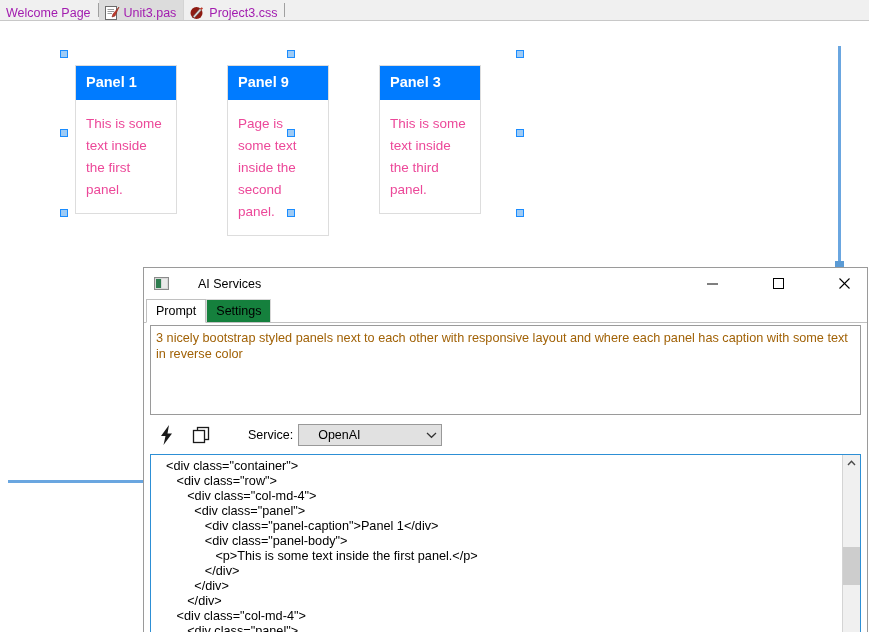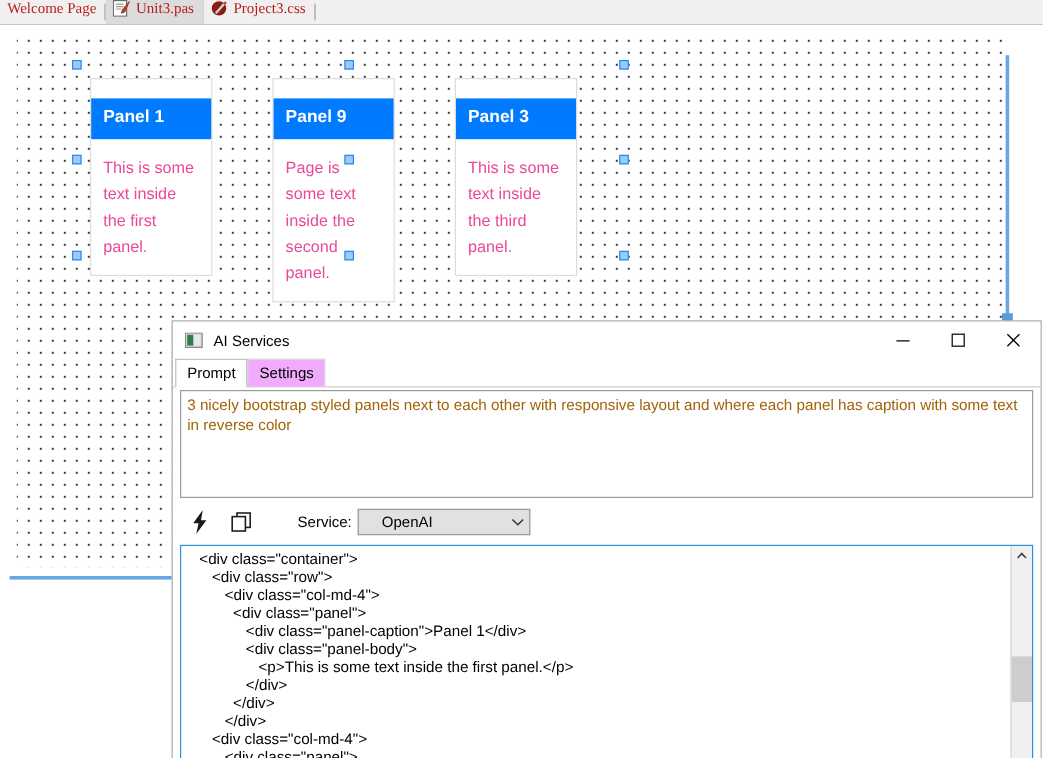--- a/index.html
+++ b/index.html
@@ -22,30 +22,29 @@
     left: 0; top: 0;
     width: 869px; height: 21px;
     background: #f0f0f0;
     border-bottom: 1px solid #c8c8c8;
     display: flex;
     align-items: stretch;
     box-sizing: border-box;
   }
   .ide-tab {
     display: flex;
-    align-items: flex-start;
+    align-items: flex-end;
     gap: 4px;
     padding: 0 7px 0 6px;
     font-size: 12.5px;
-    color: #b91c1c;
+    color: #a21caf;
     background: #f0f0f0;
     border-right: 1px solid #d4d4d4;
     cursor: default;
     white-space: nowrap;
-    font-family: Liberation Serif, serif;
   }
   .ide-tab.active {
     background: #dcdcdc;
   }
   .ide-tab.plain { border-right: none; }
   .tab-after-rule {
     width: 1px;
     background: #a0a0a0;
     margin: 3px 0;
   }
@@ -102,21 +101,20 @@
     box-sizing: border-box;
   }
   .panel-caption {
     background: #007bff;
     color: #ffffff;
     font-weight: bold;
     font-size: 14.5px;
     padding: 9px 10px;
     line-height: 1.1;
     white-space: nowrap;
-    margin-top: 16px;
   }
   .panel-body {
     color: #ec4899;
     font-size: 13.5px;
     line-height: 22px;
     padding: 13px 10px 12px 10px;
   }
   #panel1 { left: 75px; top: 44px; }
   #panel2 { left: 227px; top: 44px; }
   #panel3 { left: 379px; top: 44px; }
@@ -140,20 +138,21 @@
     box-sizing: border-box;
     display: flex;
     flex-direction: column;
   }
   .dialog-titlebar {
     height: 31px;
     display: flex;
     align-items: center;
     background: #ffffff;
     flex: 0 0 auto;
+    gap: 20px;
   }
   .dlg-icon {
     width: 16px; height: 14px;
     margin: 0 8px 0 10px;
     position: relative;
     flex: 0 0 auto;
   }
   .dlg-title {
     font-size: 12.5px;
     color: #000;
@@ -186,21 +185,21 @@
     position: relative;
   }
   .dlg-tab.active {
     background: #ffffff;
     border: 1px solid #c0c0c0;
     border-bottom: 1px solid #ffffff;
     margin-bottom: -1px;
     z-index: 2;
   }
   .dlg-tab.inactive {
-    background: #f0abfc;
+    background: #15803d;
     border: 1px solid #d7d7d7;
     border-bottom: none;
     margin-bottom: 0px;
     text-align: center;
   }
 
   .dialog-body {
     flex: 1 1 auto;
     display: flex;
     flex-direction: column;

